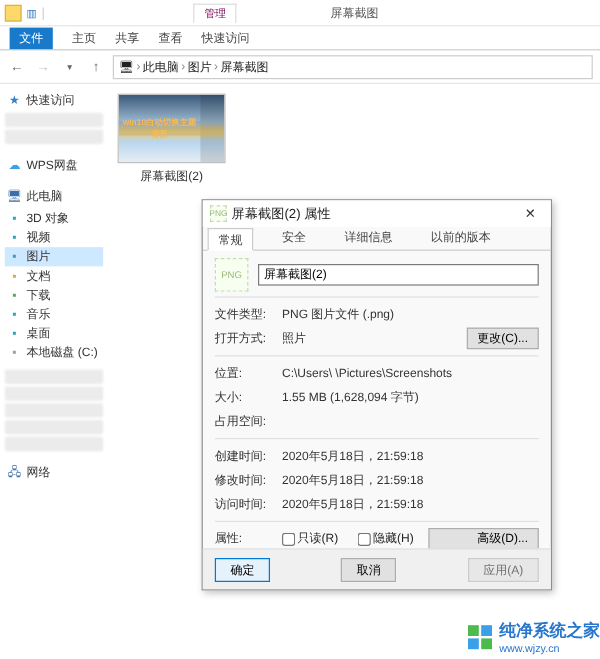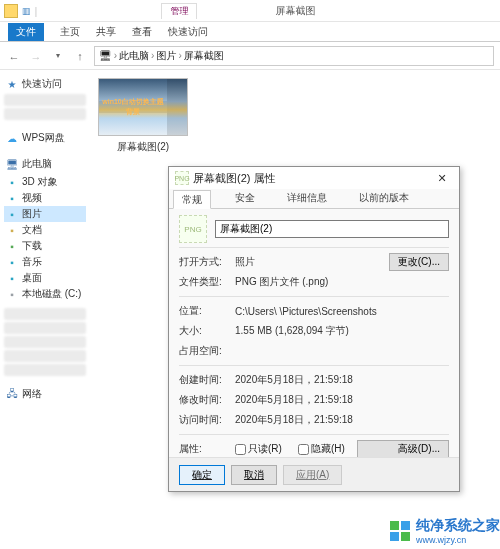--- a/index.html
+++ b/index.html
@@ -47,21 +47,21 @@
   .dlg-body { padding: 6px 10px 4px 10px; }
   .row { display: flex; align-items: center; min-height: 20px; gap: 8px; }
   .lbl { width: 48px; color: #333; }
   .val { flex: 1; color: #333; overflow: hidden; text-overflow: ellipsis; white-space: nowrap; }
   .kv-sep { border: none; border-top: 1px solid #e0e0e0; margin: 4px 0; }
   .txt-input { flex: 1; height: 18px; border: 1px solid #7a7a7a; padding: 0 4px; font-size: 10px; }
   .btn-sm { height: 18px; padding: 0 8px; background: #e1e1e1; border: 1px solid #adadad; font-size: 10px; cursor: pointer; }
   .file-ico { width: 28px; height: 28px; border: 1px dashed #c9d9b4; background: #f7fff0; display: inline-flex; align-items: center; justify-content: center; color: #9db97a; font-size: 8px; }
   .chk { display: flex; align-items: center; gap: 2px; }
   .chk input { width: 11px; height: 11px; }
-  .dlg-foot { position: absolute; left: 0; right: 0; bottom: 0; height: 34px; display: flex; align-items: center; justify-content: flex-start; gap: 6px; padding: 0 10px; border-top: 1px solid #e0e0e0; background: #f0f0f0; text-decoration: underline; }
+  .dlg-foot { position: absolute; left: 0; right: 0; bottom: 0; height: 34px; display: flex; align-items: center; justify-content: space-between; gap: 6px; padding: 0 10px; border-top: 1px solid #e0e0e0; background: #f0f0f0; }
   .btn { height: 20px; padding: 0 12px; background: #e1e1e1; border: 1px solid #adadad; font-size: 10px; cursor: pointer; }
   .btn.primary { background: #e5f1fb; border: 1px solid #0078d7; }
 
   
   .watermark { position: absolute; right: 0; bottom: 4px; display: flex; align-items: center; gap: 6px; font-size: 14px; color: #2977cc; font-weight: bold; }
   .wm-logo { width: 20px; height: 20px; display: grid; grid-template: 1fr 1fr / 1fr 1fr; gap: 2px; }
   .wm-logo span:nth-child(1){background:#4cbb4c;} .wm-logo span:nth-child(2){background:#3aa0e8;} .wm-logo span:nth-child(3){background:#3aa0e8;} .wm-logo span:nth-child(4){background:#4cbb4c;}
   .wm-url { font-size: 9px; color: #2977cc; font-weight: normal; }
 </style>
 </head>
@@ -192,28 +192,28 @@
     <span class="dtab">详细信息</span>
     <span class="dtab">以前的版本</span>
   </div>
   <div class="dlg-body">
     <div class="row">
       <span class="file-ico">PNG</span>
       <input class="txt-input" value="屏幕截图(2)" style="">
     </div>
     <hr class="kv-sep">
     <div class="row">
+        <span class="lbl">文件类型:</span>
+        <span class="val">PNG 图片文件 (.png)</span>
+      </div>
+    <div class="row">
       <span class="lbl">打开方式:</span>
       <span class="val">照片</span>
       <button class="btn-sm">更改(C)...</button>
     </div>
-    <div class="row">
-        <span class="lbl">文件类型:</span>
-        <span class="val">PNG 图片文件 (.png)</span>
-      </div>
     <hr class="kv-sep">
     <div class="row">
         <span class="lbl">位置:</span>
         <span class="val">C:\Users\       \Pictures\Screenshots</span>
       </div>
     <div class="row">
         <span class="lbl">大小:</span>
         <span class="val">1.55 MB (1,628,094 字节)</span>
       </div>
     <div class="row">

